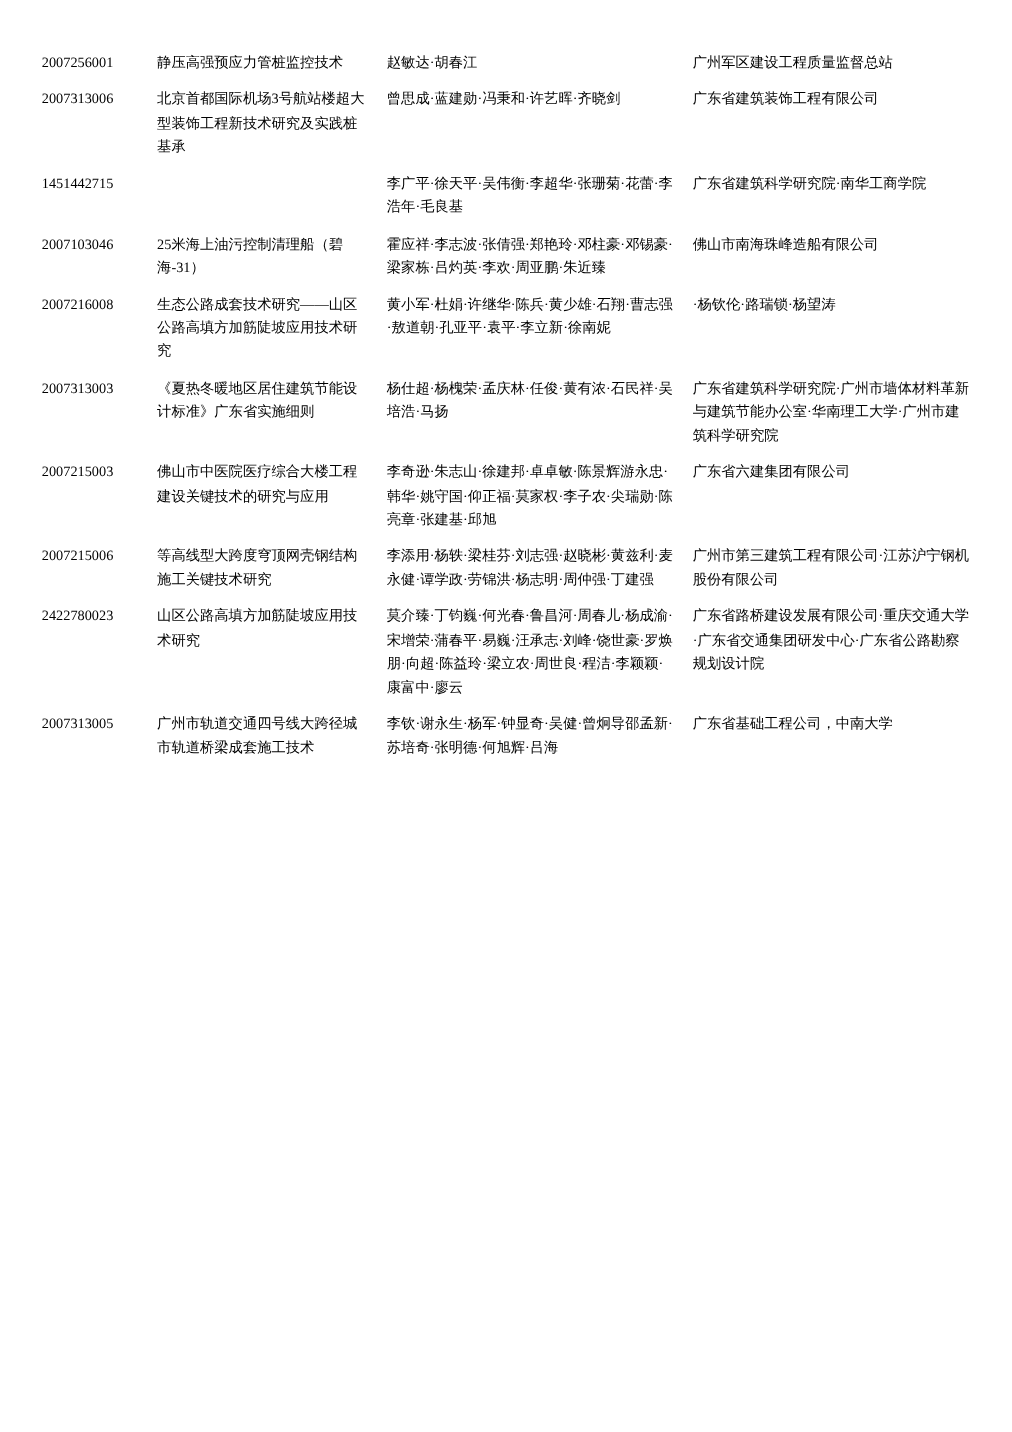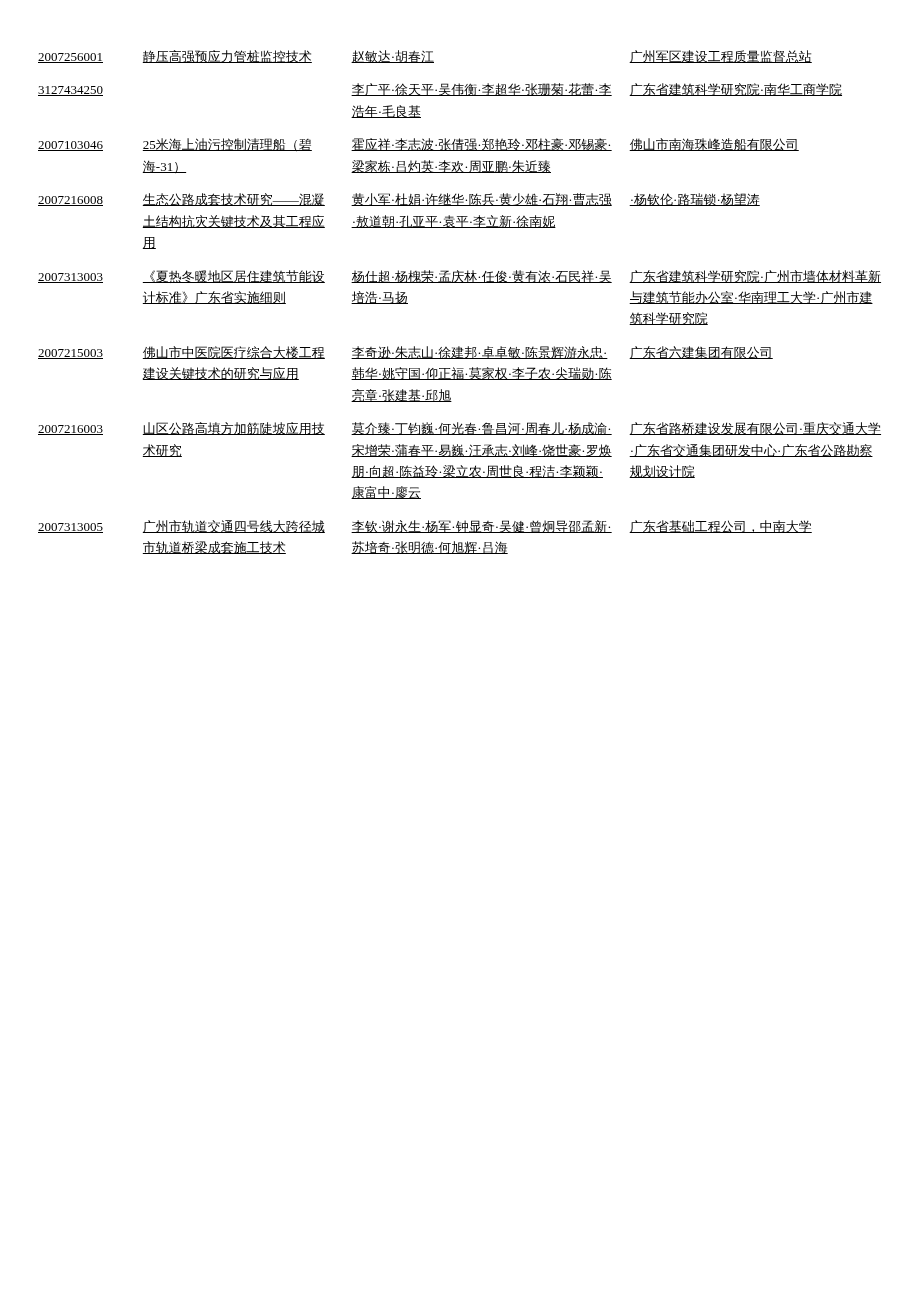--- a/index.html
+++ b/index.html
@@ -7,21 +7,20 @@
       font-family: SimSun, '宋体', serif;
       font-size: 13px;
       background: #fff;
       color: #000;
       padding: 40px 30px;
       line-height: 1.6;
     }
     table {
       width: 100%;
       border-collapse: collapse;
-      text-decoration: underline;
     }
     td {
       vertical-align: top;
       padding: 6px 8px;
       font-size: 13px;
       line-height: 1.65;
     }
     .col-id {
       width: 105px;
       white-space: nowrap;
@@ -45,51 +44,63 @@
 
 <table id="main-table">
   <tbody id="table-body">
   <tr>
         <td class="col-id">2007256001</td>
         <td class="col-title">静压高强预应力管桩监控技术</td>
         <td class="col-authors">赵敏达·胡春江</td>
         <td class="col-org">广州军区建设工程质量监督总站</td>
       </tr>
       <tr>
-        <td class="col-id">3127434250</td>
+        <td class="col-id">2007313006</td>
+        <td class="col-title">北京首都国际机场3号航站楼超大型装饰工程新技术研究及实践桩基承</td>
+        <td class="col-authors">曾思成·蓝建勋·冯秉和·许艺晖·齐晓剑</td>
+        <td class="col-org">广东省建筑装饰工程有限公司</td>
+      </tr>
+      <tr>
+        <td class="col-id">1451442715</td>
         <td class="col-title"></td>
         <td class="col-authors">李广平·徐天平·吴伟衡·李超华·张珊菊·花蕾·李浩年·毛良基</td>
         <td class="col-org">广东省建筑科学研究院·南华工商学院</td>
       </tr>
       <tr>
         <td class="col-id">2007103046</td>
         <td class="col-title">25米海上油污控制清理船（碧海-31）</td>
         <td class="col-authors">霍应祥·李志波·张倩强·郑艳玲·邓柱豪·邓锡豪·梁家栋·吕灼英·李欢·周亚鹏·朱近臻</td>
         <td class="col-org">佛山市南海珠峰造船有限公司</td>
       </tr>
       <tr>
         <td class="col-id">2007216008</td>
-        <td class="col-title">生态公路成套技术研究——混凝土结构抗灾关键技术及其工程应用</td>
+        <td class="col-title">生态公路成套技术研究——山区公路高填方加筋陡坡应用技术研究</td>
         <td class="col-authors">黄小军·杜娟·许继华·陈兵·黄少雄·石翔·曹志强·敖道朝·孔亚平·袁平·李立新·徐南妮</td>
         <td class="col-org">·杨钦伦·路瑞锁·杨望涛</td>
       </tr>
       <tr>
         <td class="col-id">2007313003</td>
         <td class="col-title">《夏热冬暖地区居住建筑节能设计标准》广东省实施细则</td>
         <td class="col-authors">杨仕超·杨槐荣·孟庆林·任俊·黄有浓·石民祥·吴培浩·马扬</td>
         <td class="col-org">广东省建筑科学研究院·广州市墙体材料革新与建筑节能办公室·华南理工大学·广州市建筑科学研究院</td>
       </tr>
       <tr>
         <td class="col-id">2007215003</td>
         <td class="col-title">佛山市中医院医疗综合大楼工程建设关键技术的研究与应用</td>
         <td class="col-authors">李奇逊·朱志山·徐建邦·卓卓敏·陈景辉游永忠·韩华·姚守国·仰正福·莫家权·李子农·尖瑞勋·陈亮章·张建基·邱旭</td>
         <td class="col-org">广东省六建集团有限公司</td>
       </tr>
       <tr>
-        <td class="col-id">2007216003</td>
+        <td class="col-id">2007215006</td>
+        <td class="col-title">等高线型大跨度穹顶网壳钢结构施工关键技术研究</td>
+        <td class="col-authors">李添用·杨轶·梁桂芬·刘志强·赵晓彬·黄兹利·麦永健·谭学政·劳锦洪·杨志明·周仲强·丁建强</td>
+        <td class="col-org">广州市第三建筑工程有限公司·江苏沪宁钢机股份有限公司</td>
+      </tr>
+      <tr>
+        <td class="col-id">2422780023</td>
         <td class="col-title">山区公路高填方加筋陡坡应用技术研究</td>
         <td class="col-authors">莫介臻·丁钧巍·何光春·鲁昌河·周春儿·杨成渝·宋增荣·蒲春平·易巍·汪承志·刘峰·饶世豪·罗焕朋·向超·陈益玲·梁立农·周世良·程洁·李颖颖·康富中·廖云</td>
         <td class="col-org">广东省路桥建设发展有限公司·重庆交通大学·广东省交通集团研发中心·广东省公路勘察规划设计院</td>
       </tr>
       <tr>
         <td class="col-id">2007313005</td>
         <td class="col-title">广州市轨道交通四号线大跨径城市轨道桥梁成套施工技术</td>
         <td class="col-authors">李钦·谢永生·杨军·钟显奇·吴健·曾炯导邵孟新·苏培奇·张明德·何旭辉·吕海</td>
         <td class="col-org">广东省基础工程公司，中南大学</td>
       </tr>

